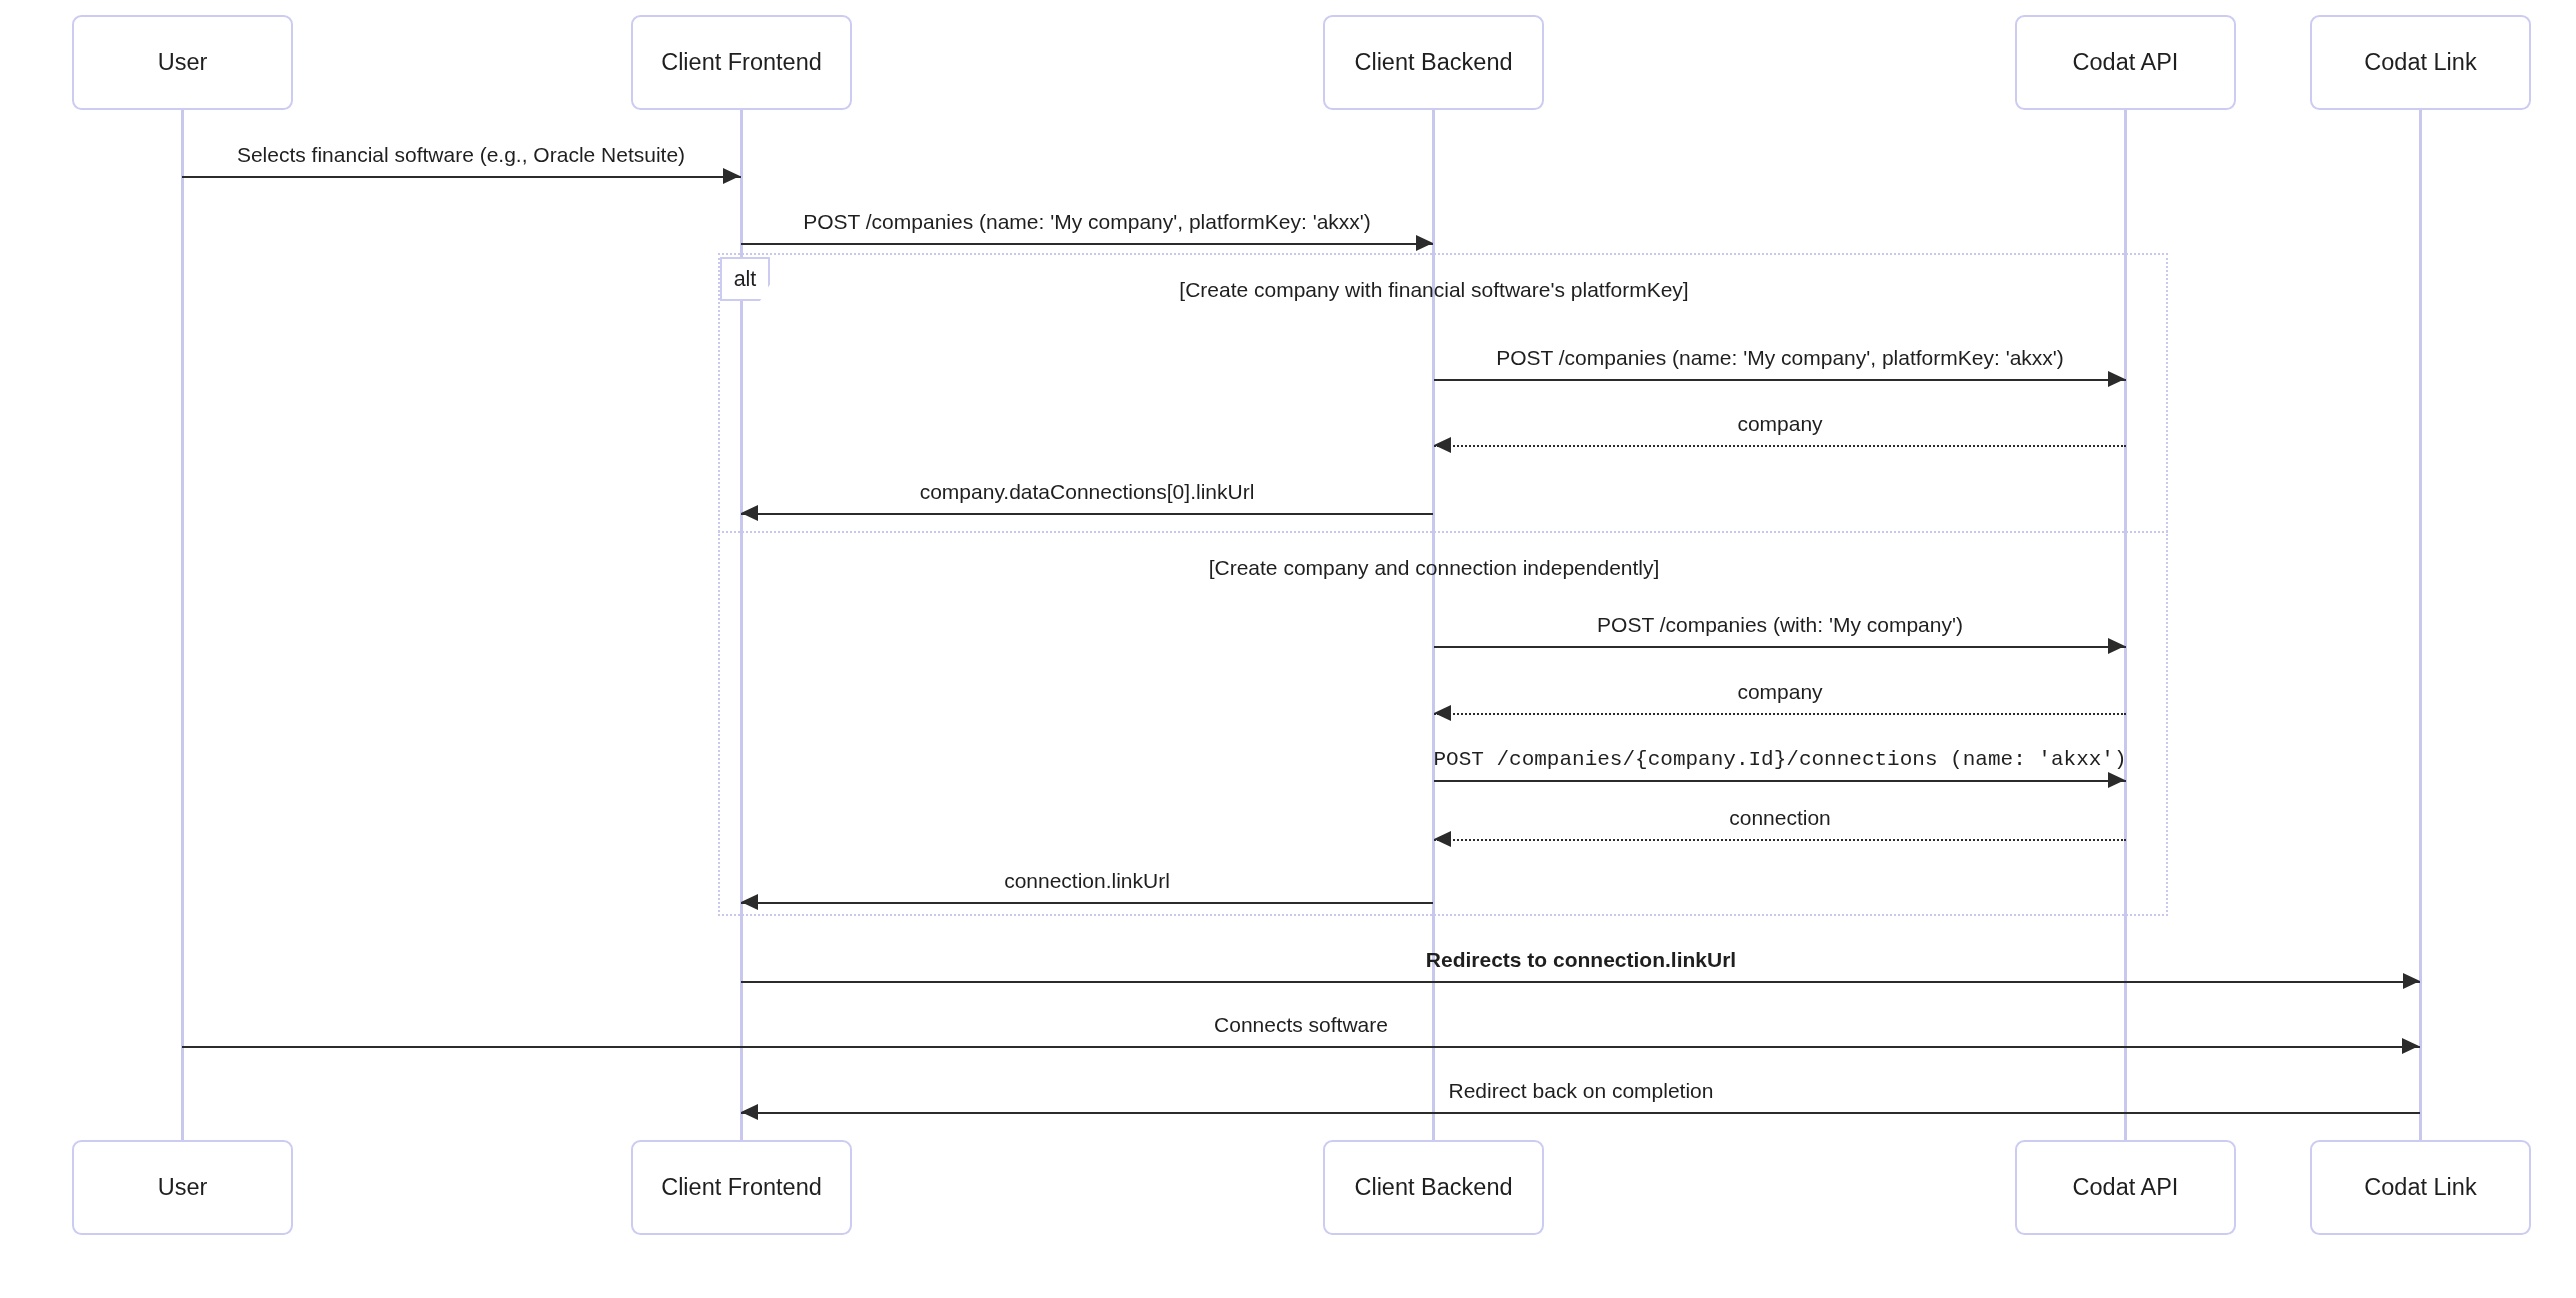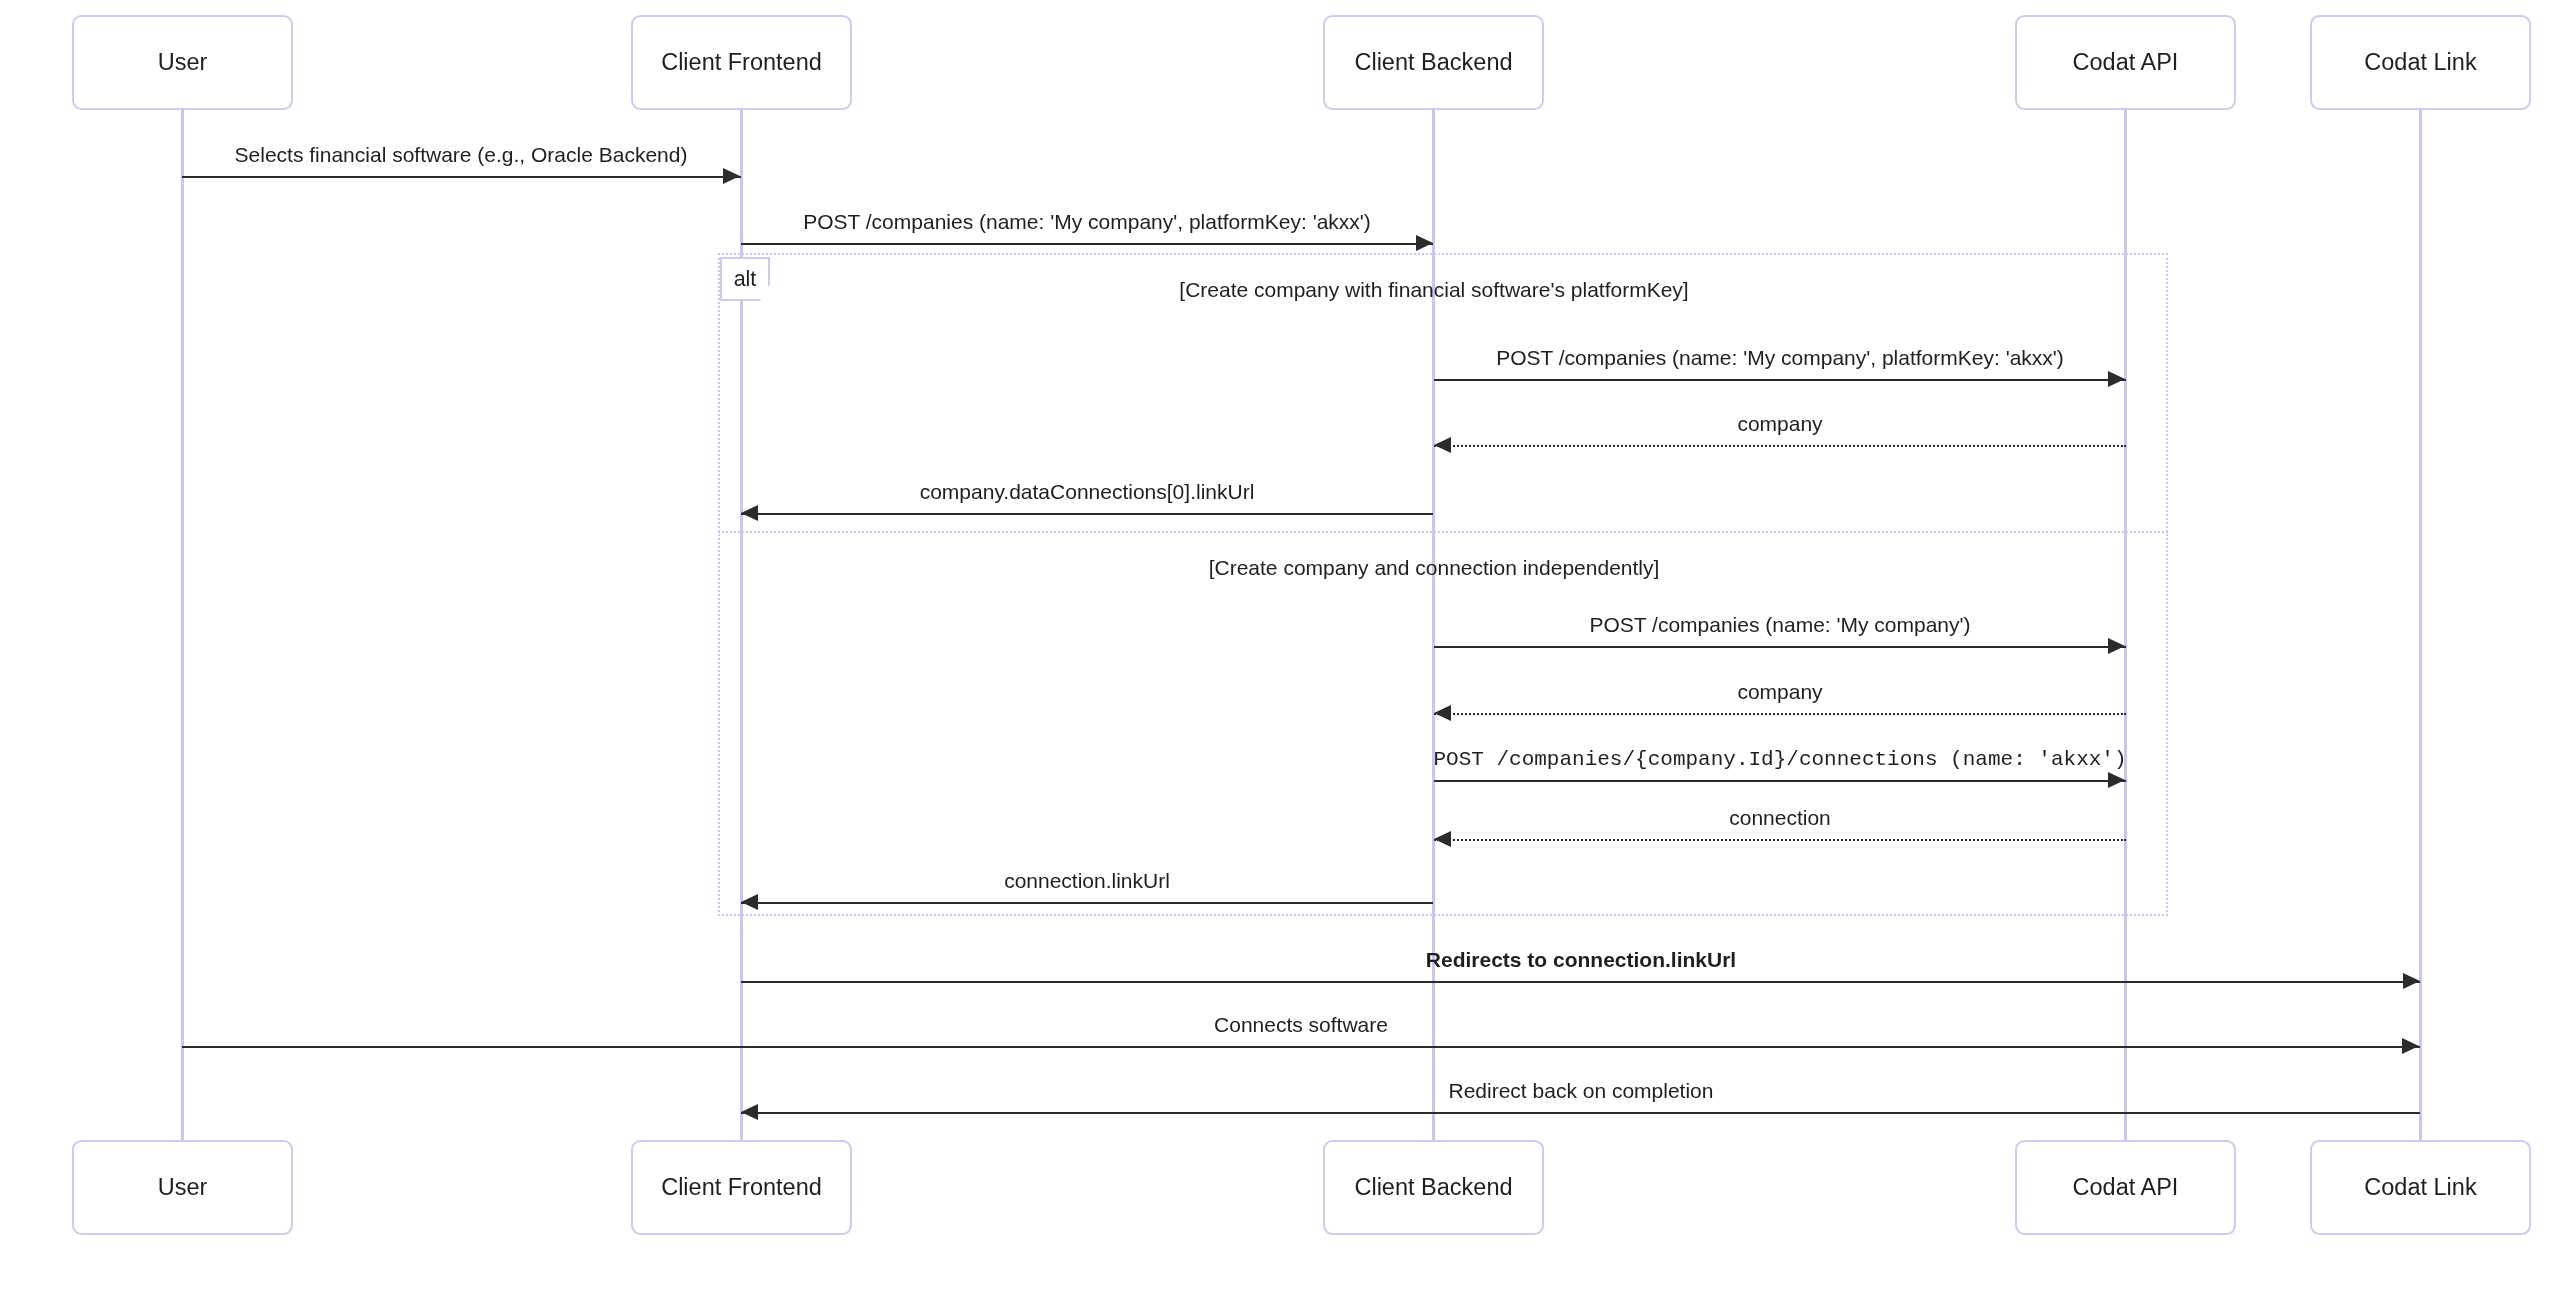--- a/index.html
+++ b/index.html
@@ -136,21 +136,21 @@
     <div class="alt-frame" style="left: 718px; top: 253px; width: 1450px; height: 663px;"></div>
     <div class="alt-divider" style="left: 718px; top: 531px; width: 1450px;"></div>
     <div class="alt-tab" style="left: 720px; top: 257px; width: 50px; height: 44px;">
       <span>alt</span>
     </div>
     <div class="alt-condition" style="left: 1434px; top: 278px;">[Create company with financial software's platformKey]</div>
     <div class="alt-condition" style="left: 1434px; top: 556px;">[Create company and connection independently]</div>
     <div class="msg" style="left: 182px; top: 176px; width: 559px; height: 0.7px;">
       <div class="msg-line solid" style="width: 559px;"></div>
       <div class="arrow-head right" style="left: 541px;"></div>
-      <div class="msg-label" style="left: 279px;">Selects financial software (e.g., Oracle Backend)</div>
+      <div class="msg-label" style="left: 279px;">Selects financial software (e.g., Oracle Netsuite)</div>
     </div>
     <div class="msg" style="left: 741px; top: 243px; width: 692px; height: 0.7px;">
       <div class="msg-line solid" style="width: 692px;"></div>
       <div class="arrow-head right" style="left: 675px;"></div>
       <div class="msg-label" style="left: 346px;">POST /companies (name: 'My company', platformKey: 'akxx')</div>
     </div>
     <div class="msg" style="left: 1434px; top: 379px; width: 692px; height: 0.7px;">
       <div class="msg-line solid" style="width: 692px;"></div>
       <div class="arrow-head right" style="left: 674px;"></div>
       <div class="msg-label" style="left: 346px;">POST /companies (name: 'My company', platformKey: 'akxx')</div>
@@ -161,21 +161,21 @@
       <div class="msg-label" style="left: 346px;">company</div>
     </div>
     <div class="msg" style="left: 741px; top: 513px; width: 692px; height: 0.7px;">
       <div class="msg-line solid" style="width: 692px;"></div>
       <div class="arrow-head left" style="left: 0px;"></div>
       <div class="msg-label" style="left: 346px;">company.dataConnections[0].linkUrl</div>
     </div>
     <div class="msg" style="left: 1434px; top: 646px; width: 692px; height: 0.7px;">
       <div class="msg-line solid" style="width: 692px;"></div>
       <div class="arrow-head right" style="left: 674px;"></div>
-      <div class="msg-label" style="left: 346px;">POST /companies (name: 'My company')</div>
+      <div class="msg-label" style="left: 346px;">POST /companies (with: 'My company')</div>
     </div>
     <div class="msg" style="left: 1434px; top: 713px; width: 692px; height: 0.7px;">
       <div class="msg-line dotted" style="width: 692px;"></div>
       <div class="arrow-head left" style="left: 0px;"></div>
       <div class="msg-label" style="left: 346px;">company</div>
     </div>
     <div class="msg" style="left: 1434px; top: 780px; width: 692px; height: 0.7px;">
       <div class="msg-line solid" style="width: 692px;"></div>
       <div class="arrow-head right" style="left: 674px;"></div>
       <div class="msg-label" style="left: 346px; font-family: Liberation Mono, monospace;">POST /companies/{company.Id}/connections (name: 'akxx')</div>

